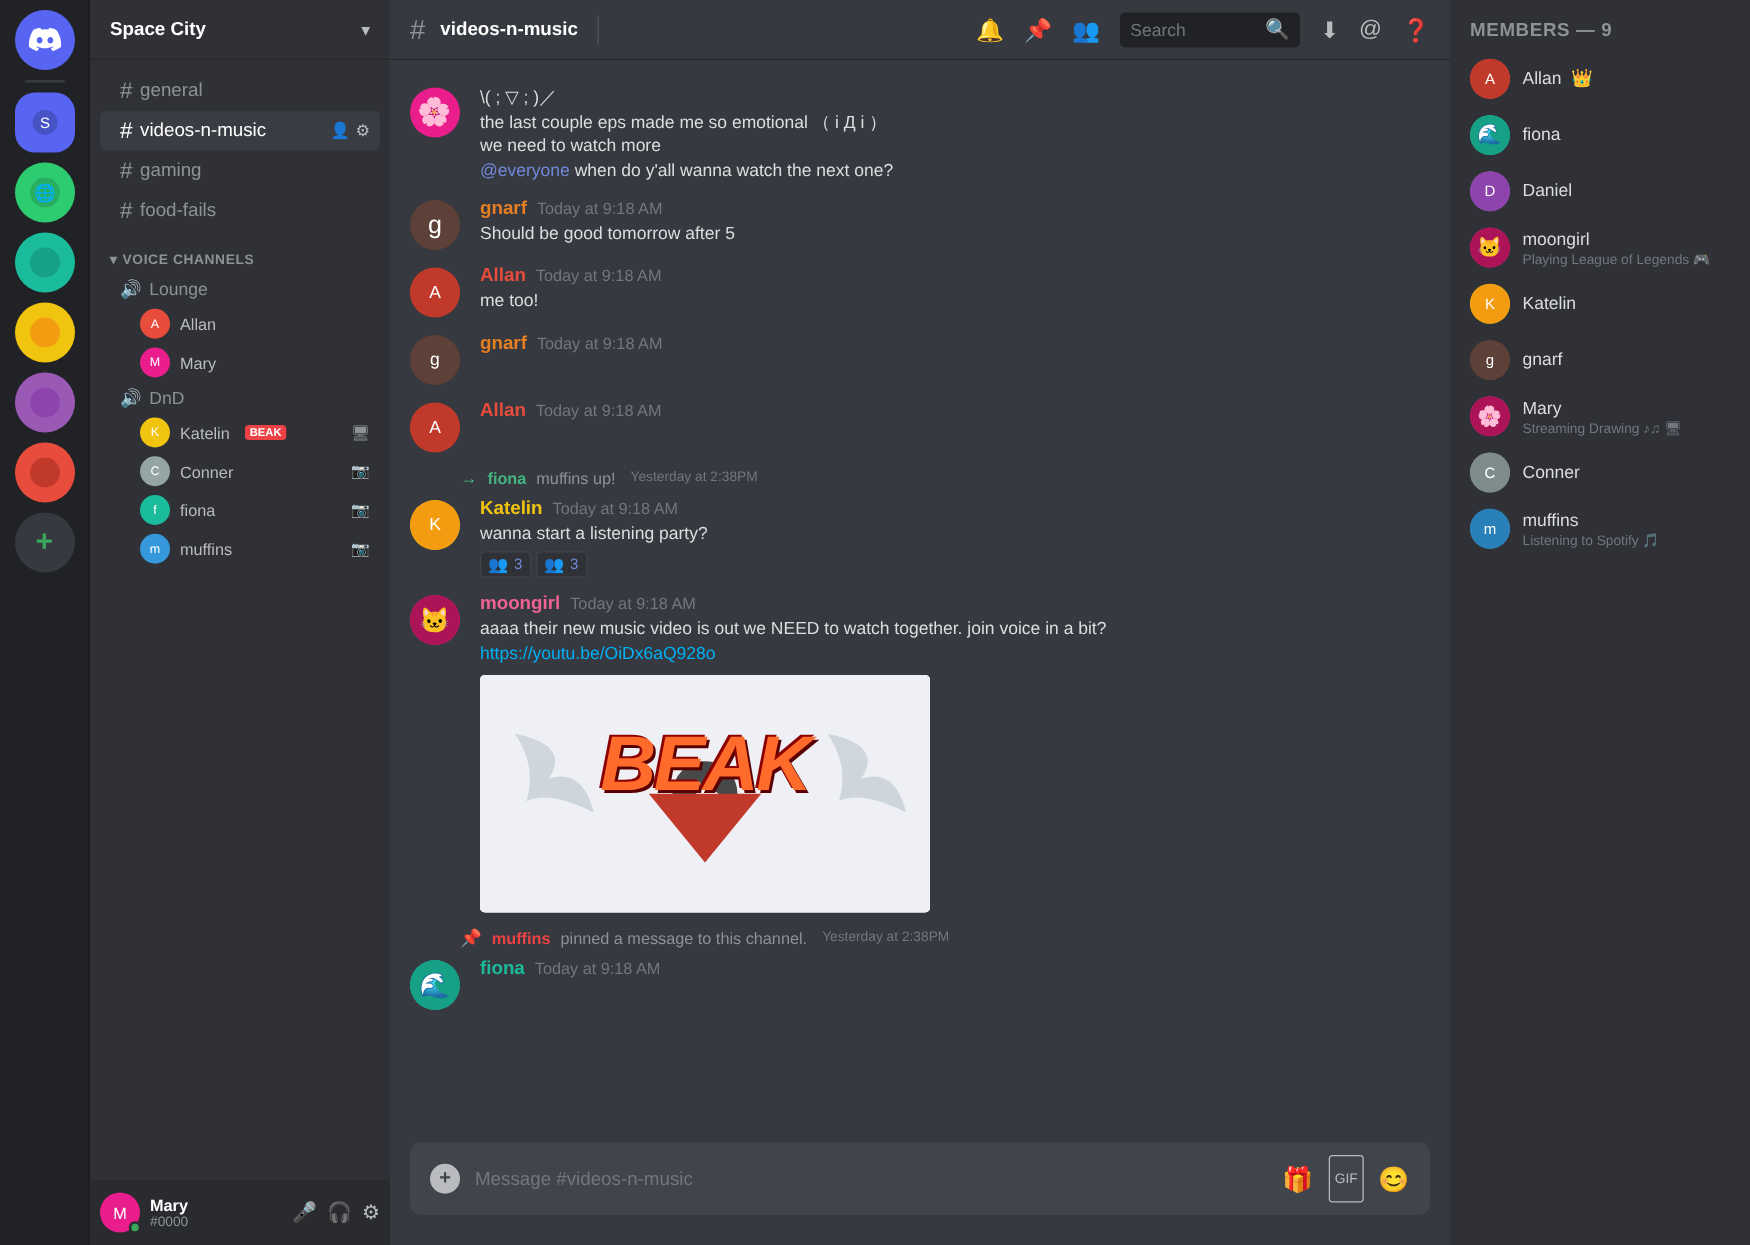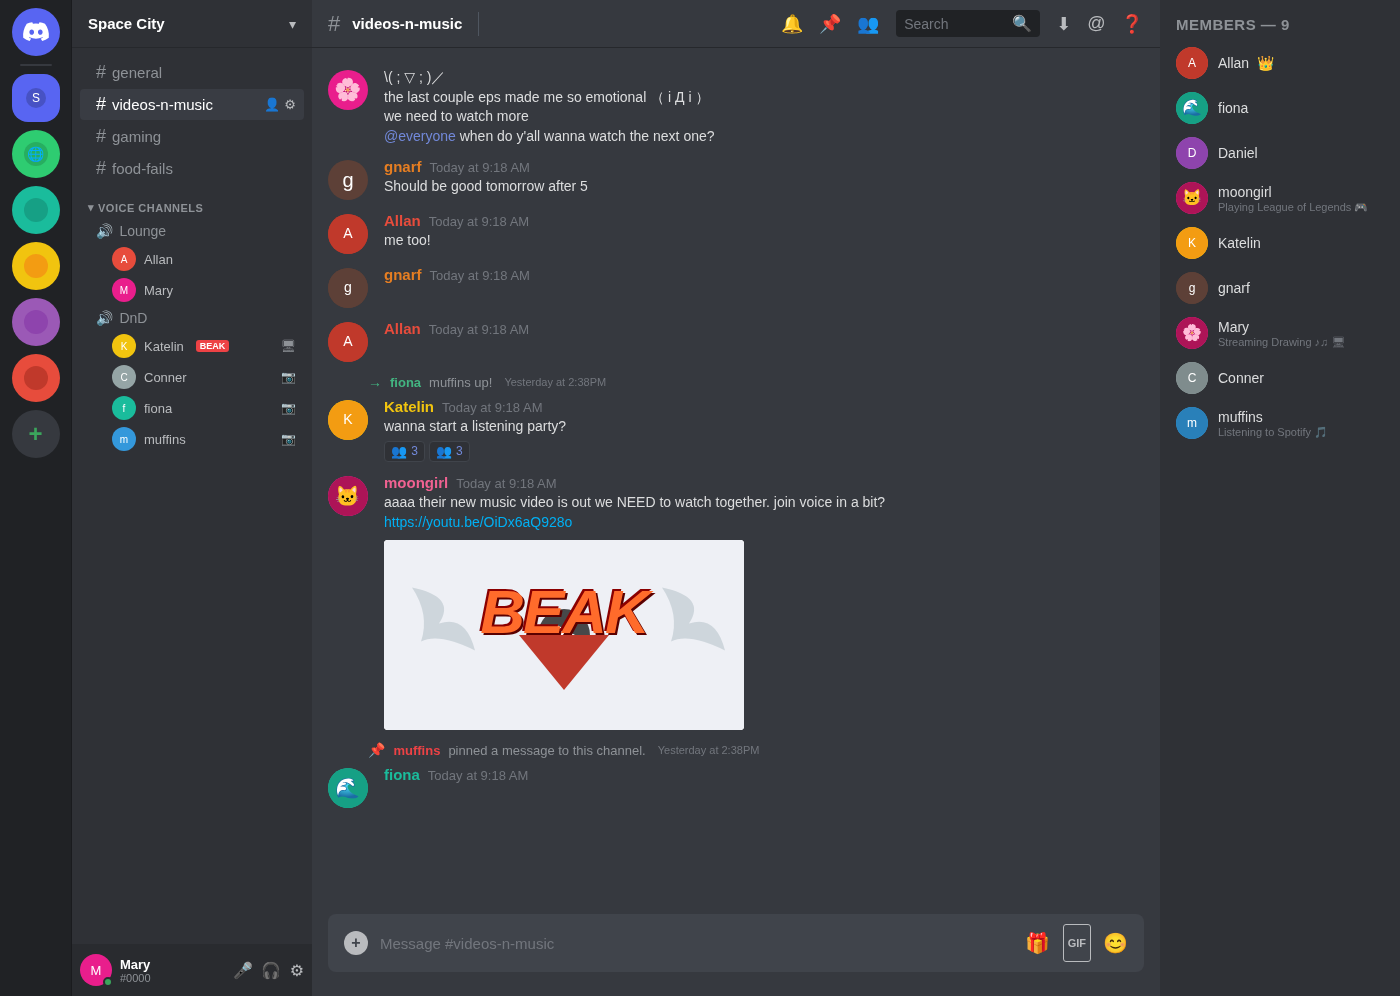--- a/index.html
+++ b/index.html
@@ -137,21 +137,21 @@
     .input-plus {
       width: 24px; height: 24px; border-radius: 50%; background: #b9bbbe; display: flex; align-items: center; justify-content: center; cursor: pointer; flex-shrink: 0; color: #40444b; font-size: 16px; font-weight: 700;
     }
     .message-input {
       flex: 1; background: transparent; border: none; outline: none; color: #dcddde; font-size: 15px;
     }
     .message-input::placeholder { color: #72767d; }
     .input-icons { display: flex; gap: 12px; align-items: center; color: #b9bbbe; font-size: 20px; }
     .input-icon { cursor: pointer; }
     .gif-btn {
-      border: 1px solid #b9bbbe; border-radius: 3px; padding: 12px 4px; font-size: 11px; font-weight: 700; color: #b9bbbe; cursor: pointer;
+      border: 1px solid #b9bbbe; border-radius: 3px; padding: 12px 4px; font-size: 11px; font-weight: 400; color: #b9bbbe; cursor: pointer;
     }
 
     
     .members-sidebar {
       width: 240px; min-width: 240px; background: #2f3136; padding: 16px 8px; overflow-y: auto; height: 100%;
     }
     .members-header {
       font-size: 15px; font-weight: 700; color: #8e9297; text-transform: uppercase; letter-spacing: 0.5px; padding: 0 8px 8px 8px;
     }
     .member-item {

